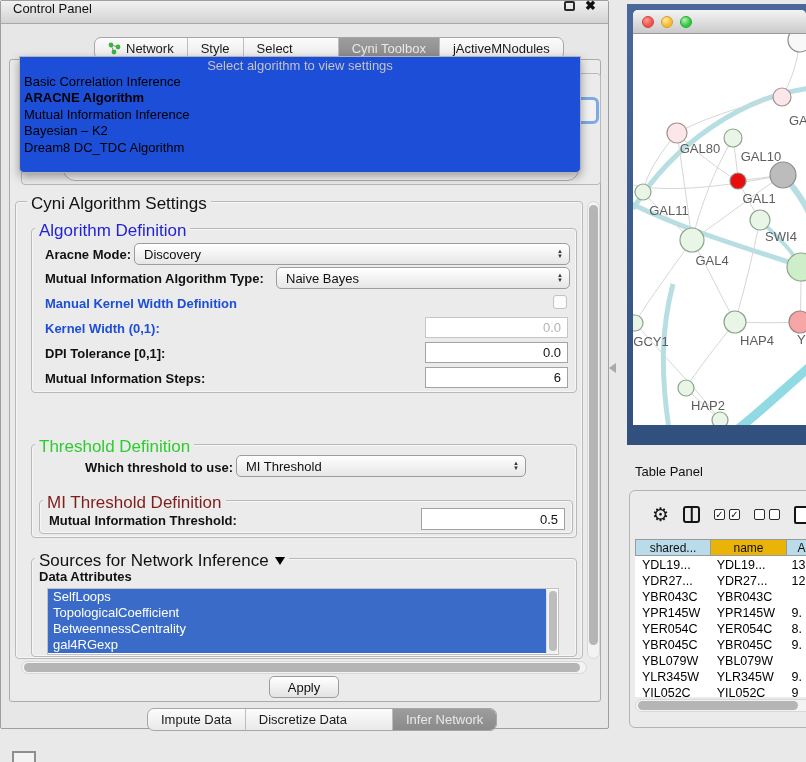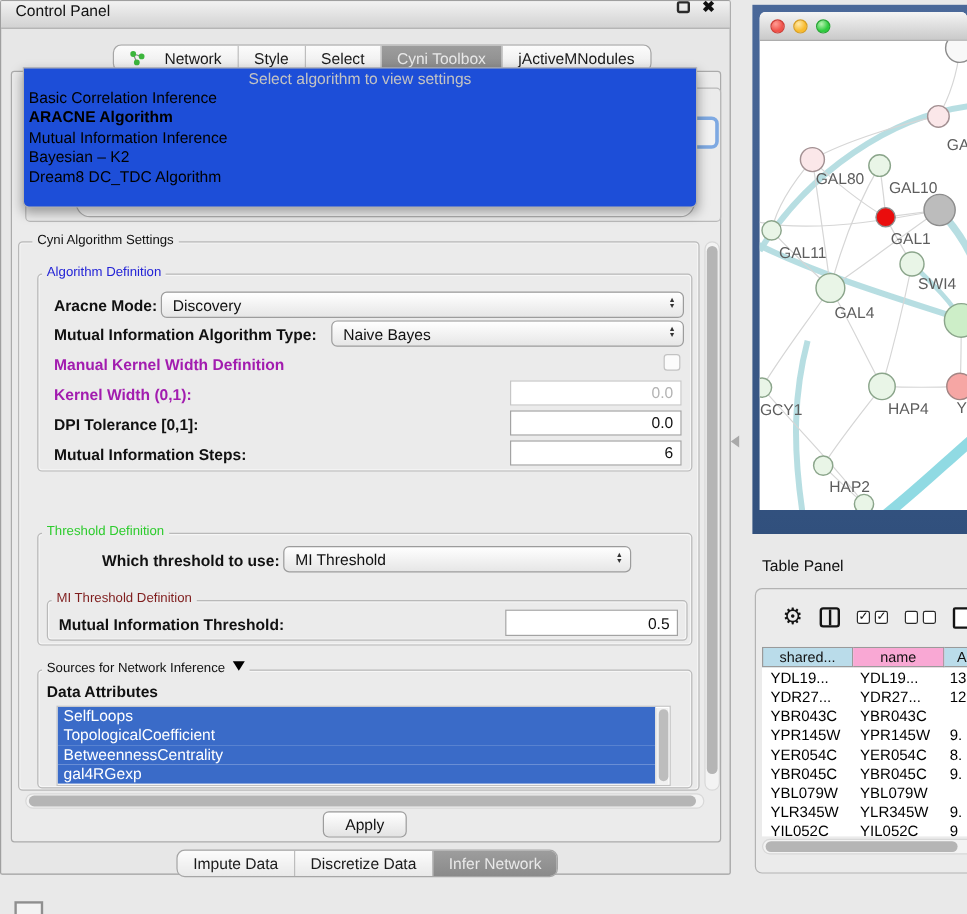--- a/index.html
+++ b/index.html
@@ -14,24 +14,24 @@
     background:linear-gradient(#f2f2f2,#d2d2d2); border-bottom:1px solid #a8a8a8;
     display:flex; align-items:flex-start; padding:0 12px; }
   #cp-title { font-size:13px; color:#111; }
   #cp-titlebar .spacer { flex:1; }
   .float-icon { width:11px; height:10px; border:2px solid #2a2a2a; border-radius:2px; margin-right:10px; }
   .close-icon { font-size:13px; font-weight:bold; color:#111; line-height:10px; }
 
   
   .tabstrip { display:flex; border:1px solid #a6a6a6; border-radius:7px; overflow:hidden;
     background:linear-gradient(#fcfcfc,#e9e9e9); height:23px; }
-  .tab { font-size:13px; color:#1a1a1a; padding:2px 13px; line-height:21px; display:flex; align-items:center; gap:16px;
+  .tab { font-size:13px; color:#1a1a1a; padding:2px 13px; line-height:21px; display:flex; align-items:center; gap:5px;
     border-left:1px solid #bdbdbd; cursor:default; white-space:nowrap; }
   .tab:first-child { border-left:none; }
-  .tab.selected { background:linear-gradient(#9d9d9d,#8a8a8a); color:#e9e9e9; }
+  .tab.selected { background:linear-gradient(#9d9d9d,#8a8a8a); color:#e9e9e9;margin-left:32px; }
   #top-tabs { left:93px; top:36px; }
   #bottom-tabs { left:146px; top:707px; }
 
   
   #tab-page { left:8px; top:58px; width:592px; height:643px; background:#ebebeb;
     border:1px solid #ababab; border-radius:3px; }
 
   
   .frag-group { border:1px solid #b9b9b9; border-radius:4px; background:#ebebeb; }
   .frag-combo-ring { border:3px solid #7ea9e2; border-radius:6px; background:#f2f2f2; }
@@ -40,24 +40,24 @@
 
   
   #algo-popup { left:18px; top:55px; width:562px; height:117px; background:#1d4ed8;
     border:1px solid #b3b3b3; border-radius:0 0 5px 5px; box-shadow:0 4px 10px rgba(0,0,0,.35); z-index:30; }
   #algo-placeholder { height:17px; text-align:center; color:#c3c3c3; font-size:13px; line-height:17px; }
   .algo-item { font-size:13px; color:#000; line-height:16.4px; padding-left:4px; white-space:nowrap; }
   .algo-item.bold { font-weight:bold; }
 
   
   .groupbox { border:1px solid #b9b9b9; border-radius:4px; box-shadow:inset 0 0 0 1px rgba(255,255,255,.55); }
-  .grouplabel { position:absolute; background:#ebebeb; padding:0 4px; font-size:11px; color:#111; z-index:5; white-space:nowrap; }
+  .grouplabel { position:absolute; background:#ebebeb; padding:0 4px; font-size:17px; color:#111; z-index:5; white-space:nowrap; }
 
   .lbl { position:absolute; font-size:13px; font-weight:bold; color:#111; white-space:nowrap; }
-  .lbl.dim { color:#a21caf; }
+  .lbl.dim { color:#1d4ed8; }
 
   .combo { position:absolute; background:linear-gradient(#ffffff,#e6e6e6); border:1px solid #9c9c9c;
     border-radius:5px; font-size:13px; color:#111; display:flex; align-items:center; padding:0 20px 0 9px; }
   .combo .updown { position:absolute; right:6px; top:50%; transform:translateY(-50%);
     display:flex; flex-direction:column; line-height:5px; font-size:6px; color:#333; }
   .field { position:absolute; background:#fff; border:1px solid #a3a3a3; font-size:13px; color:#111;
     display:flex; align-items:center; justify-content:flex-end; padding-right:6px; }
   .field.dim { color:#b3b3b3; border-color:#c6c6c6; }
   .checkbox { position:absolute; width:14px; height:14px; border:1px solid #c2c2c2; border-radius:3px; background:#fbfbfb; }
 
@@ -364,21 +364,21 @@
     </span>
     <span class="cb-pair">
       <span class="cb"></span>
         <span class="cb"></span>
     </span>
     <span class="pageicon"></span>
   </div>
   <div id="tp-table">
     <div id="tp-header">
         <div class="th" style="left: 0px; width: 76px; background: rgb(186, 220, 234);">shared...</div>
-        <div class="th" style="left: 76px; width: 76px; background: #f9a8d4;">name</div>
+        <div class="th" style="left: 76px; width: 76px; background: #eab308;">name</div>
         <div class="th" style="left: 152px; width: 30px; background: rgb(186, 220, 234);">A</div>
       </div>
     <div id="tp-rows">
         <div class="tr" style="top: 18px;">
           <div class="td" style="width: 76px;">YDL19...</div>
           <div class="td" style="width: 76px;">YDL19...</div>
           <div class="td" style="width: 30px;">13</div>
         </div>
         <div class="tr" style="top: 34px;">
           <div class="td" style="width: 76px;">YDR27...</div>

